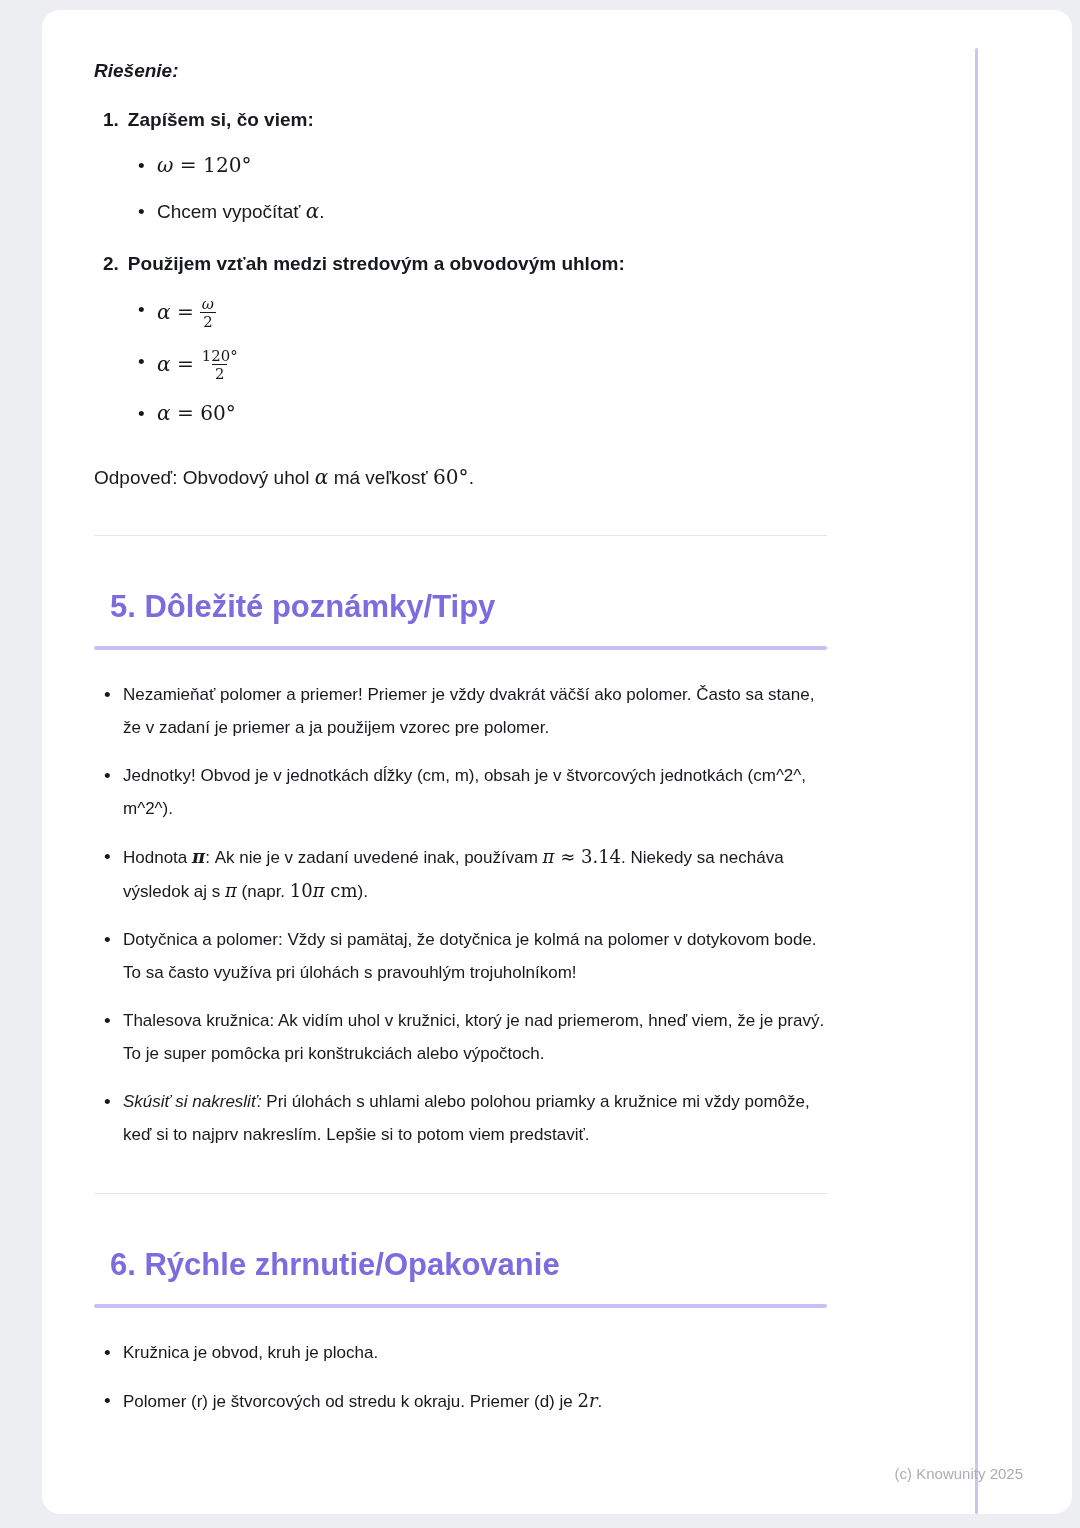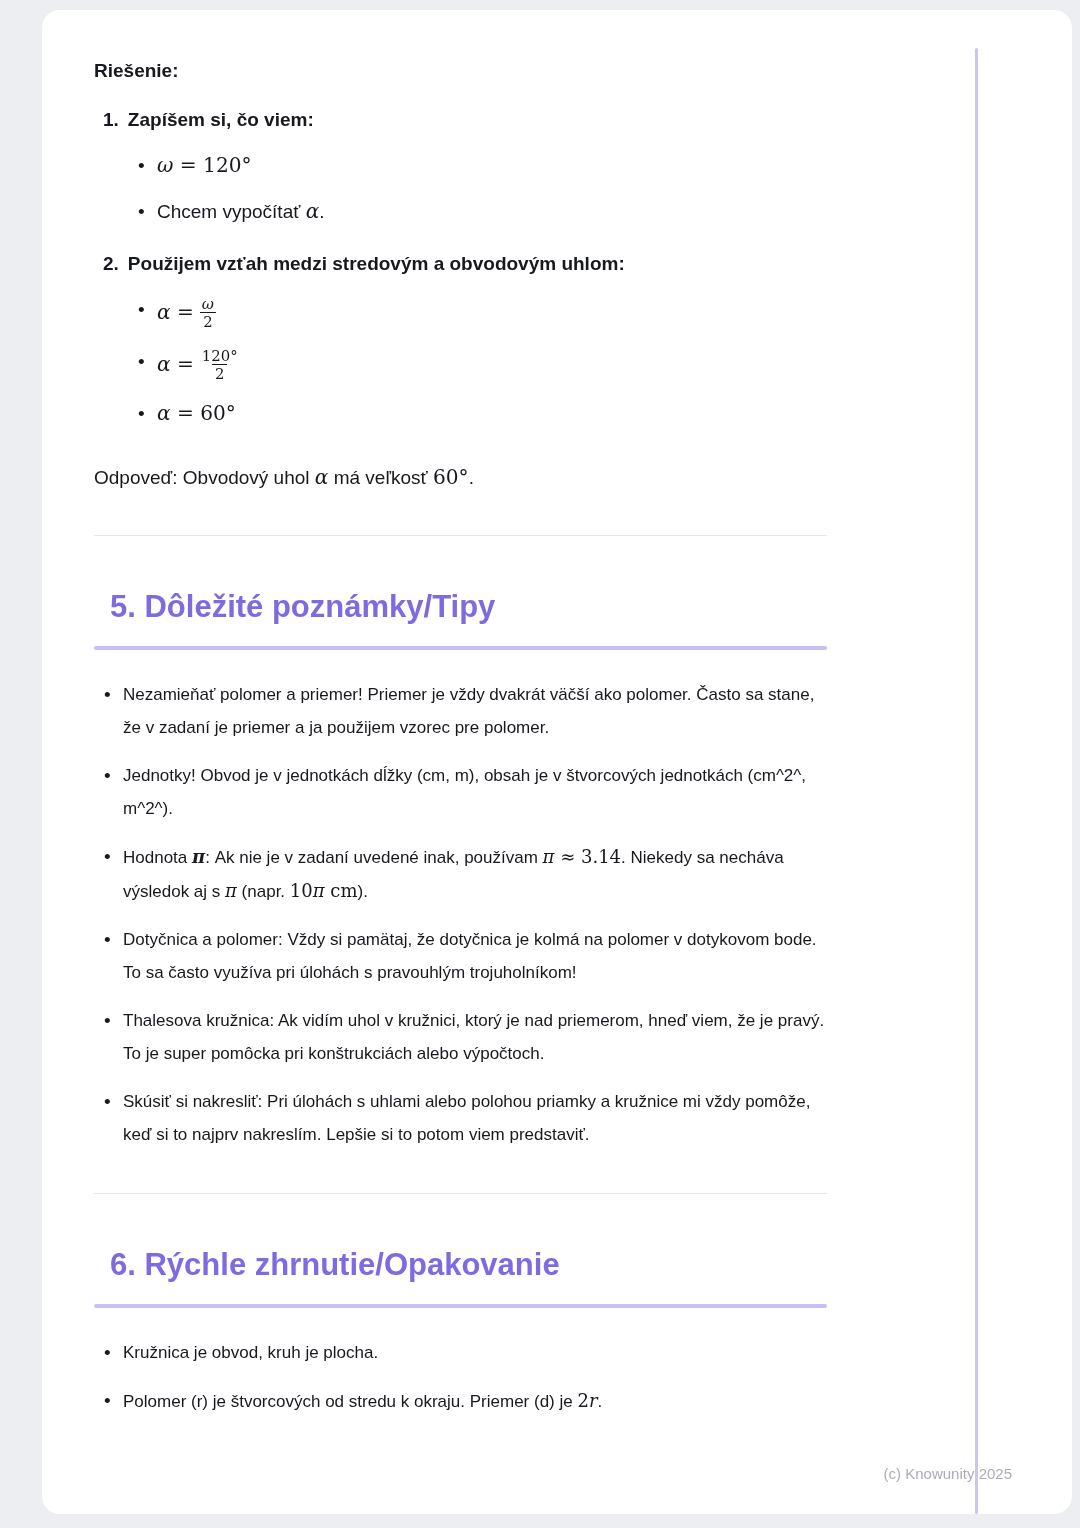--- a/index.html
+++ b/index.html
@@ -24,21 +24,21 @@
     width:3px;
     background:#cdc4f1;
     border-radius:2px;
   }
   .content{
     position:absolute;
     left:52px; top:50px;
     width:733px;
   }
   .bold-head{
-    font-size:19px; font-weight:700; margin:0;
+    font-size:19px; font-weight:700; margin:0;font-style:italic;
   }
   .step-head{
     display:flex; gap:9px;
     margin:27px 0 0 9px;
     font-size:19px; font-weight:700;
   }
   .sol-list{
     list-style:none; margin:20px 0 0; padding:0 0 0 63px;
   }
   .sol-list li{
@@ -70,28 +70,28 @@
     font-size:31px; line-height:38px; font-weight:700;
     color:#7d6bdf;
   }
   .hrule{
     height:4px; width:733px;
     background:#c9bef5; border-radius:2px;
     margin-top:20px;
   }
   .footer{
     position:absolute;
-    right:60px; bottom:32px;
+    right:49px; bottom:32px;
     font-size:15px; color:#a9adb5;
     z-index:2;
   }
   
   .seg-t{}
   .seg-b{font-weight:400;}
-  .seg-i{}
+  .seg-i{font-style:italic;}
   .seg-m{font-family:"DejaVu Serif","Liberation Serif",serif; font-style:italic; font-size:1.06em;}
   .seg-mr{font-family:"DejaVu Serif","Liberation Serif",serif; font-size:1.06em;}
   .seg-bm{font-family:"DejaVu Serif","Liberation Serif",serif; font-style:italic; font-weight:700; font-size:1.06em;}
   
   .math-line{display:flex; align-items:center;}
   .frac{
     display:inline-flex; flex-direction:column; align-items:center;
     font-family:"DejaVu Serif","Liberation Serif",serif;
     font-size:14px; line-height:1.15;
     vertical-align:middle; margin-left:5px;

